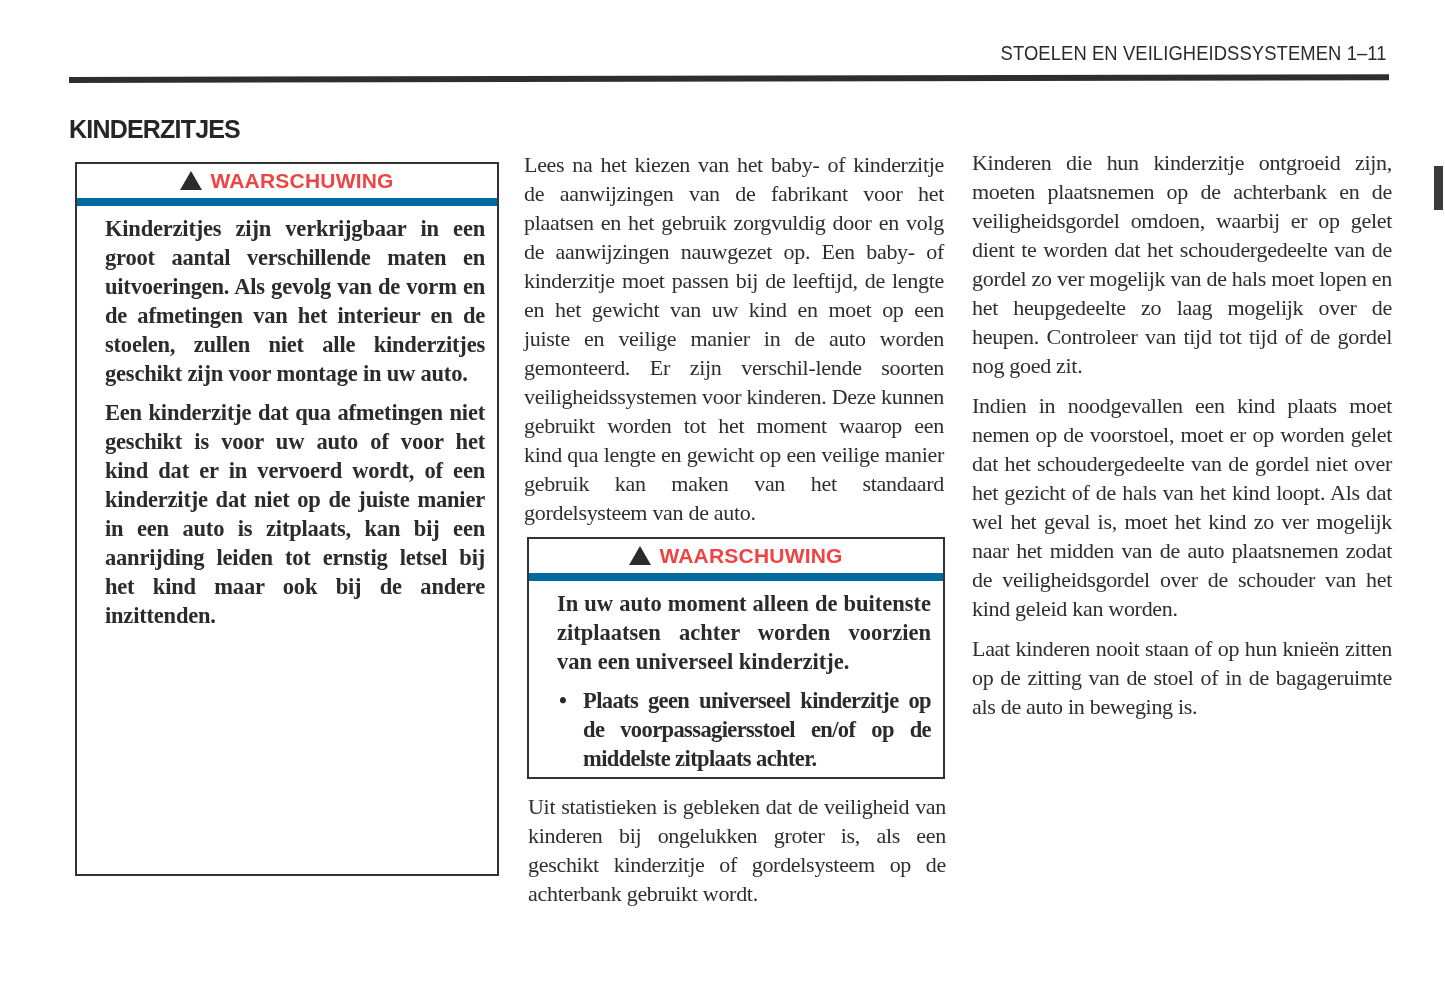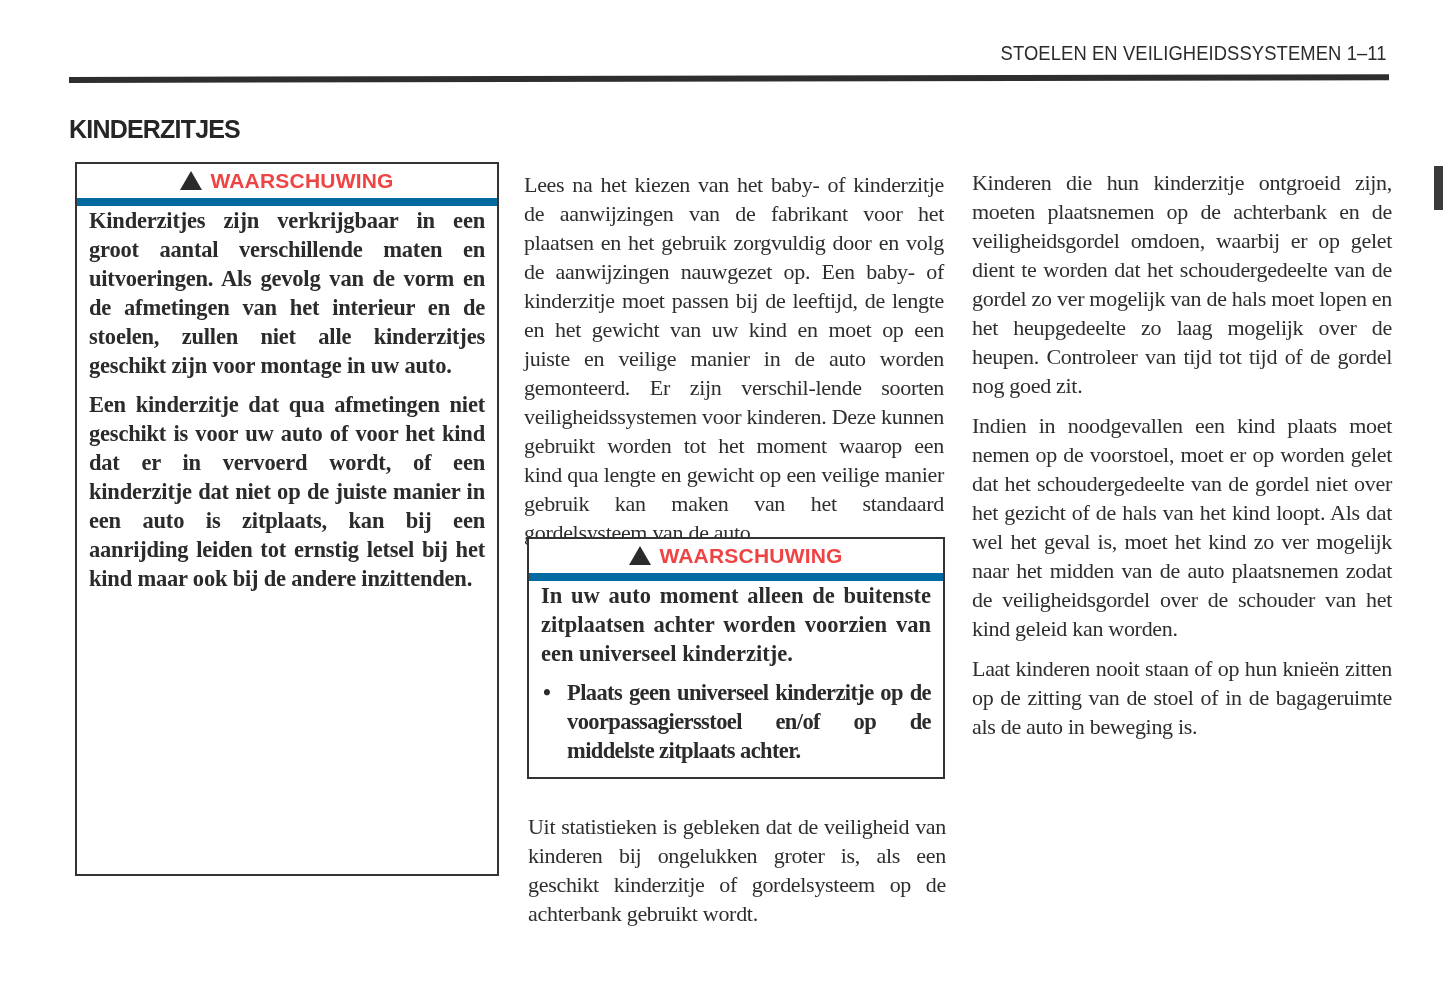--- a/index.html
+++ b/index.html
@@ -31,32 +31,32 @@
     .warn-head {
       border-bottom: 8px solid #0369a1; text-align: center; height: 34px; line-height: 34px;
       font-family: "Liberation Sans", sans-serif; font-size: 21px; color: #ef4444;
       font-weight: bold; letter-spacing: 0.2px;
     }
     .warn-head .tri {
       display: inline-block; width: 0; height: 0; vertical-align: -2px; margin-right: 8px;
       border-left: 11px solid transparent; border-right: 11px solid transparent;
       border-bottom: 19px solid #2b2b2b; position: relative;
     }
-    .warn-body { padding: 0 12px 4px 12px; }
+    .warn-body { padding: 8px 12px 4px 12px; margin-left: 16px; }
     .warn-body p {
       margin: 0 0 10px 0; font-weight: bold; font-size: 22.5px; line-height: 29px;
       text-align: justify; color: #2b2b2b;
     }
     .warn-body ul { margin: 0; padding: 0 0 0 26px; list-style: none; }
     .warn-body li {
       position: relative; font-weight: bold; font-size: 22.5px; line-height: 29px;
       text-align: justify; letter-spacing: -0.6px;
     }
     .warn-body li .bullet { position: absolute; left: -24px; top: 0; }
-    .col { position: absolute; margin-top: 20px; }
+    .col { position: absolute; }
     .col p {
       margin: 0 0 11px 0; font-size: 22px; line-height: 29px; text-align: justify;
       color: #2e2e2e; letter-spacing: -0.3px;
     }
   </style>
 </head>
 <body>
 
 <div class="running-head">STOELEN EN VEILIGHEIDSSYSTEMEN 1–11</div>
 <div class="head-rule"></div>

